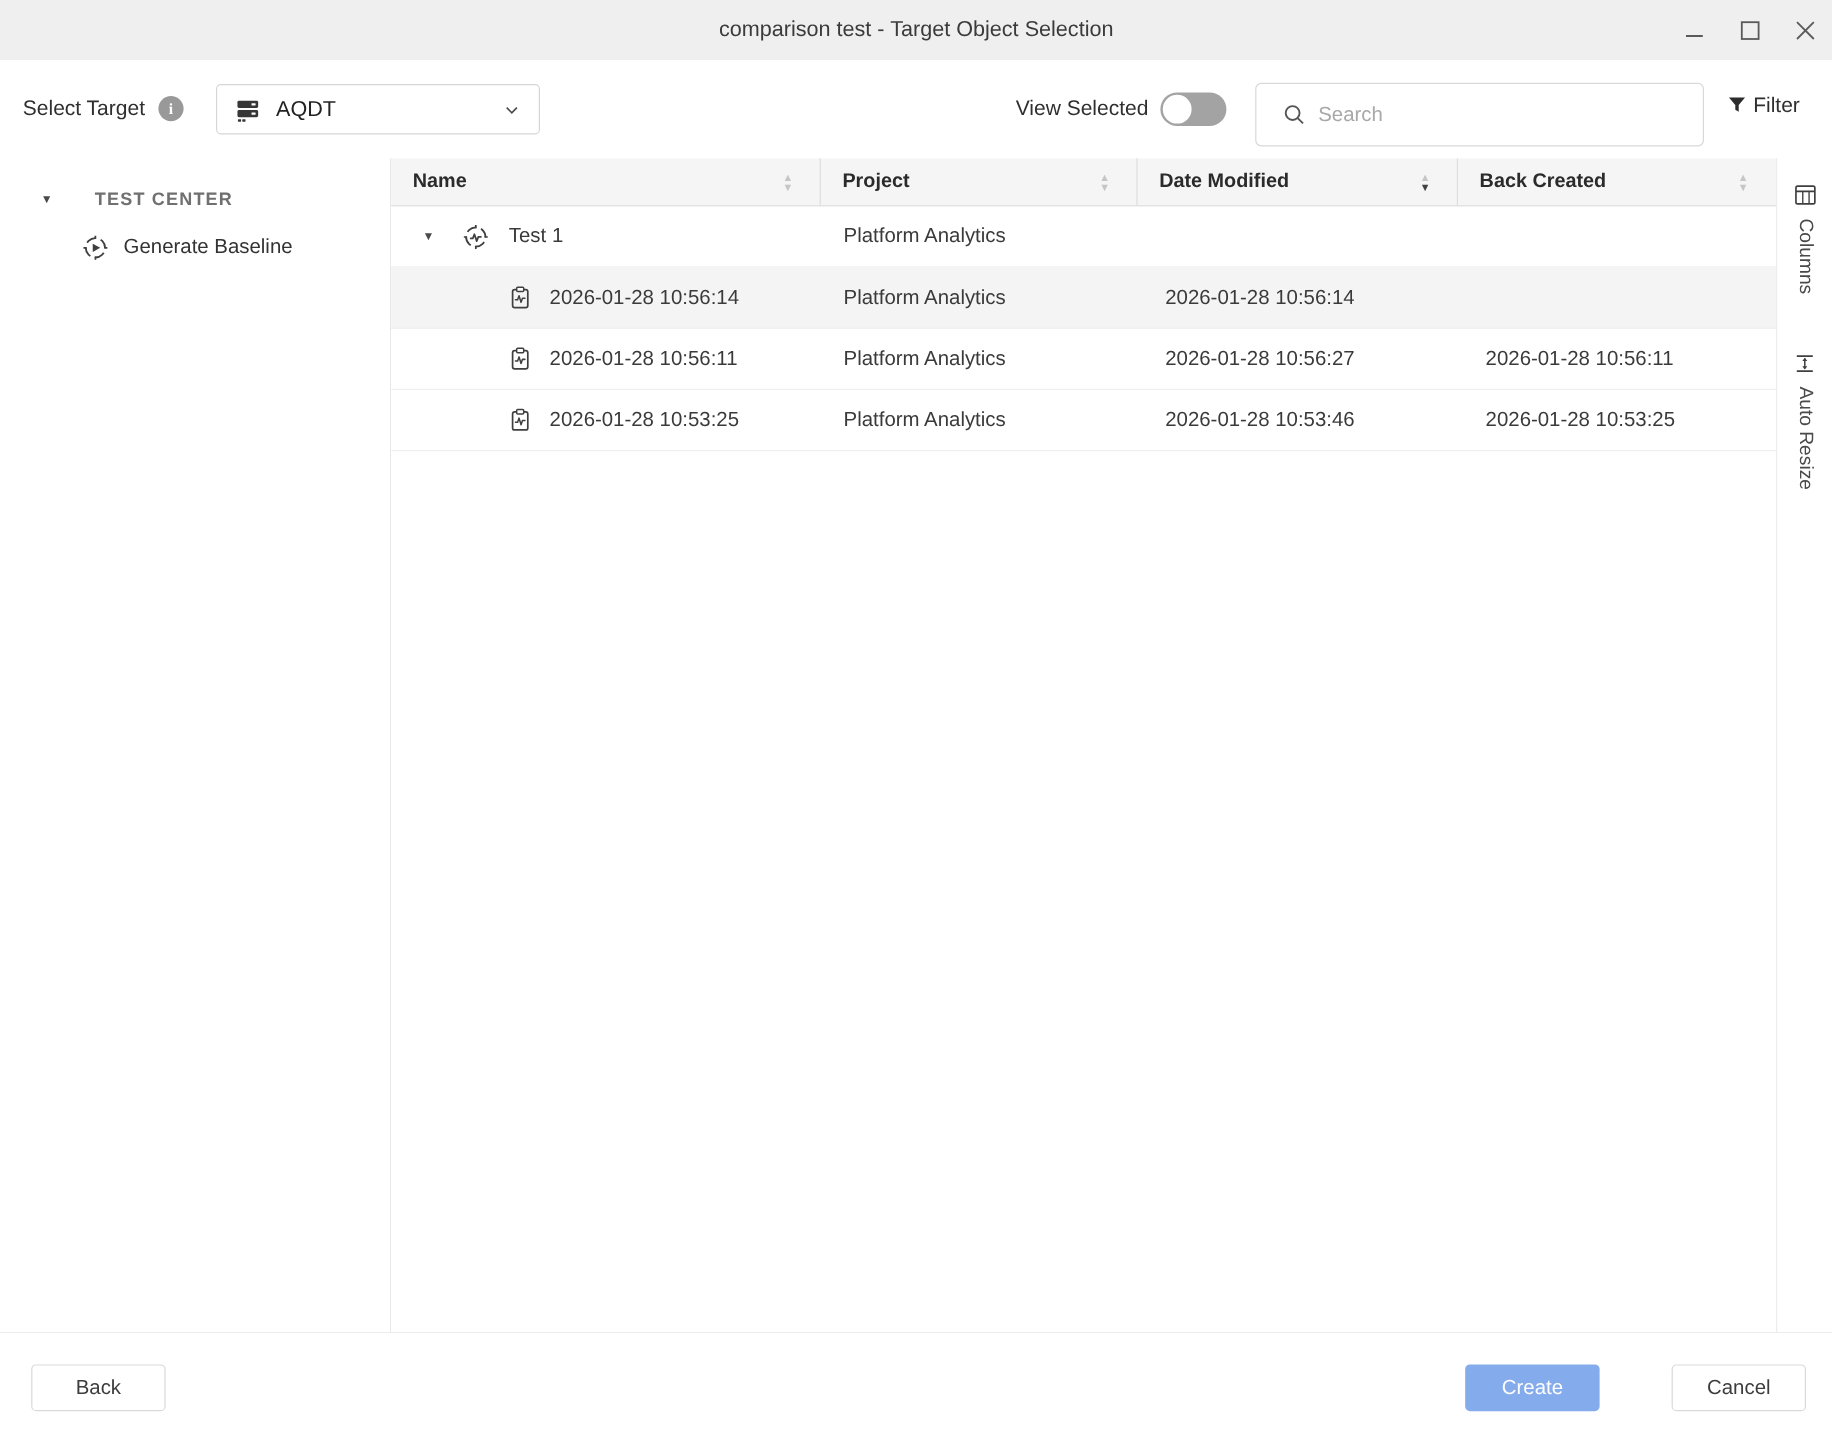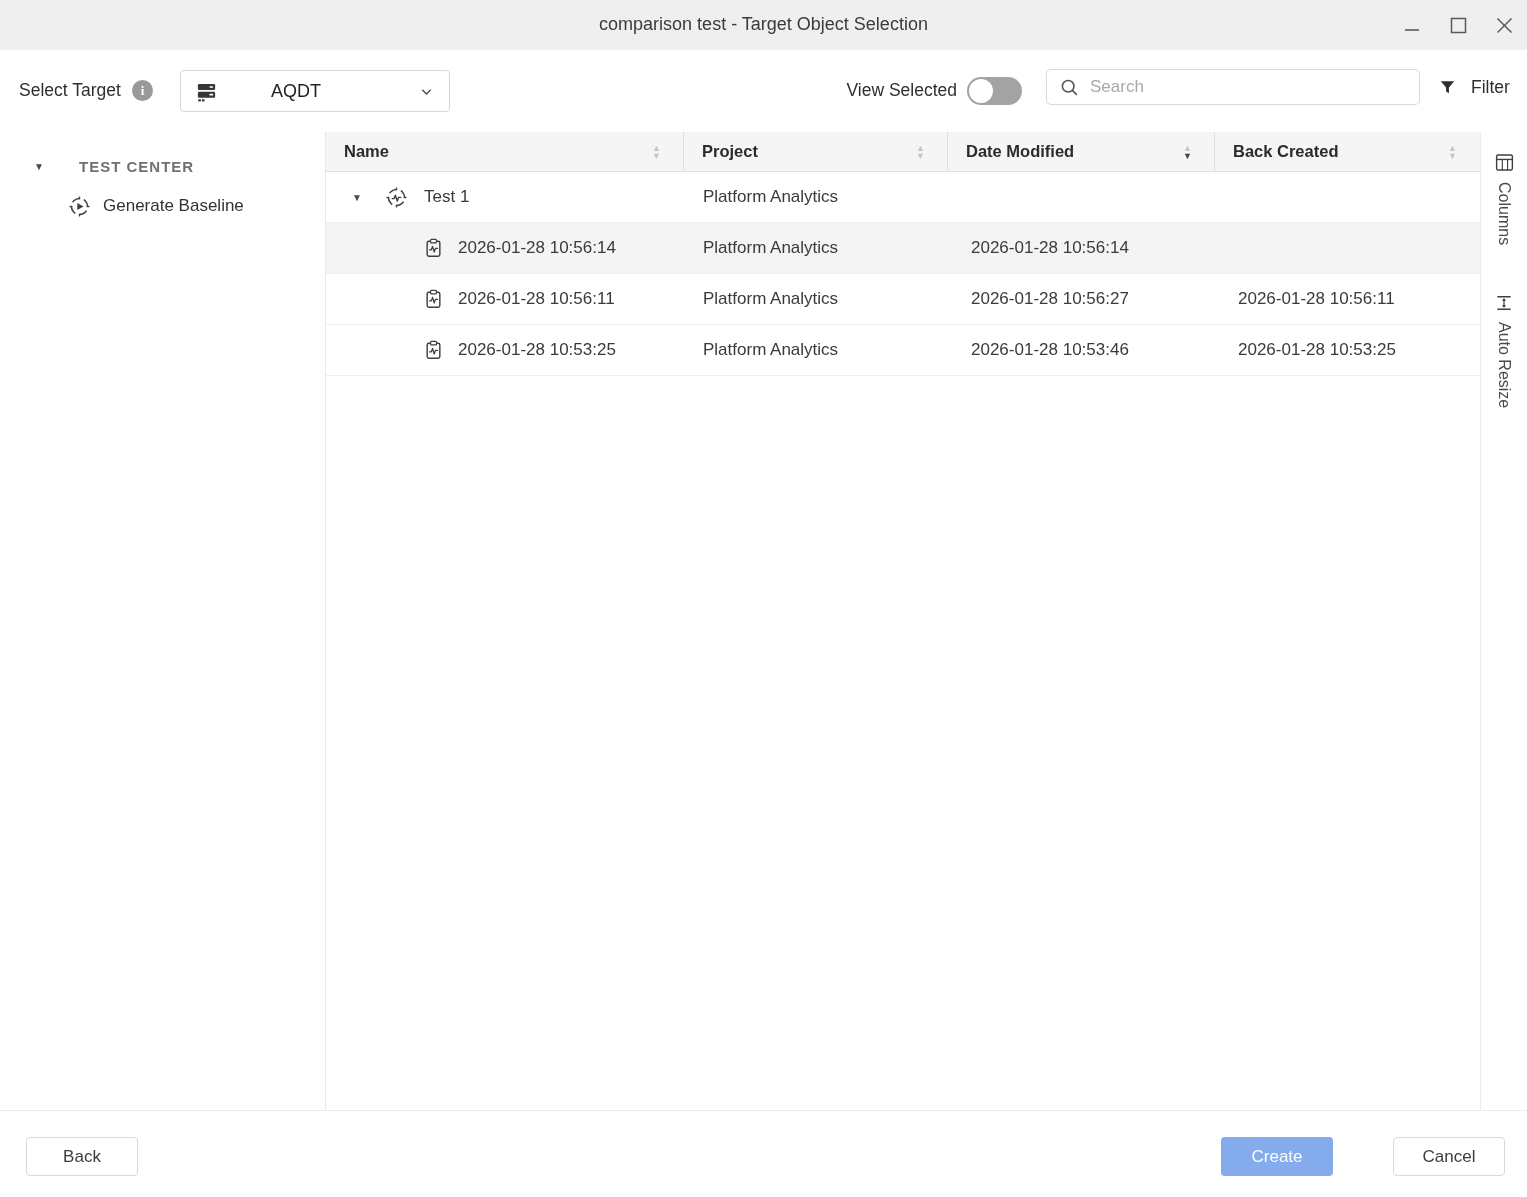--- a/index.html
+++ b/index.html
@@ -11,32 +11,32 @@
   .titlebar-text { position:absolute; left:0; right:0; top:14px; text-align:center; font-size:18px; color:#3b3b3b; }
   .win-controls { position:absolute; right:12px; top:0; height:50px; display:flex; align-items:center; gap:24px; }
   .win-btn { width:22px; height:22px; display:flex; align-items:center; justify-content:center; cursor:pointer; }
 
   
   .toolbar { position:absolute; left:0; top:50px; width:100%; height:82px; background:#fff; }
   .select-target-label { position:absolute; left:19px; top:30px; font-size:17.5px; color:#2f2f2f; }
   .info-icon { position:absolute; left:132px; top:30px; width:21px; height:21px; border-radius:50%; background:#999; color:#fff;
     font-size:13px; font-weight:bold; display:flex; align-items:center; justify-content:center; font-family:"Liberation Serif", serif; }
   .target-dropdown { position:absolute; left:180px; top:20px; width:270px; height:42px; background:#fff; border:1px solid #d6d6d6;
-    border-radius:4px; display:flex; align-items:center; padding:0 14px; cursor:pointer;gap:41px; }
+    border-radius:4px; display:flex; align-items:center; padding:0 14px; cursor:pointer; }
   .target-dropdown .dd-value { font-size:18px; color:#232323; margin-left:12px; }
   .target-dropdown .dd-chevron { margin-left:auto; display:flex; }
   .view-selected-label { position:absolute; right:570px; top:30px; font-size:17.5px; color:#2f2f2f; }
   .toggle { position:absolute; left:967px; top:27px; width:55px; height:28px; border-radius:14px; background:#a3a3a3; cursor:pointer; }
   .toggle .knob { position:absolute; left:2px; top:2px; width:24px; height:24px; border-radius:50%; background:#fff; }
-  .search-box { position:absolute; left:1046px; top:19px; width:374px; height:36px; border:1px solid #d9d9d9; border-radius:5px;
-    display:flex; align-items:center; padding:0 12px; background:#fff; }
+  .search-box { position:absolute; left:1046px; top:19px; width:374px; height:53px; border:1px solid #d9d9d9; border-radius:5px;
+    display:flex; align-items:center; padding:0 12px; background:#fff;justify-content:center; }
   .search-box input { border:none; outline:none; font-size:17px; color:#3e3e3e; margin-left:10px; width:300px;
     font-family:"Liberation Sans", sans-serif; background:transparent; }
   .search-box input::placeholder { color:#a8a8a8; }
-  .filter-btn { position:absolute; left:1438px; top:27px; display:flex; align-items:center; gap:14px; cursor:pointer; }
+  .filter-btn { position:absolute; left:1438px; top:27px; display:flex; align-items:center; gap:4px; cursor:pointer; }
   .filter-btn .filter-label { font-size:17.5px; color:#2f2f2f; }
 
   
   .content { position:absolute; left:0; top:132px; right:0; bottom:86px; border-bottom:1px solid #ececec; }
 
   
   .sidebar { position:absolute; left:0; top:0; width:326px; height:100%; border-right:1px solid #e8e8e8; background:#fff; }
   .tree-root { display:flex; align-items:center; height:37px; margin-top:16px; cursor:pointer; }
   .tree-root .caret { width:14px; margin-left:34px; font-size:10px; color:#4a4a4a; }
   .tree-root .root-label { margin-left:31px; font-size:15px; font-weight:bold; letter-spacing:1px; color:#707070; }

